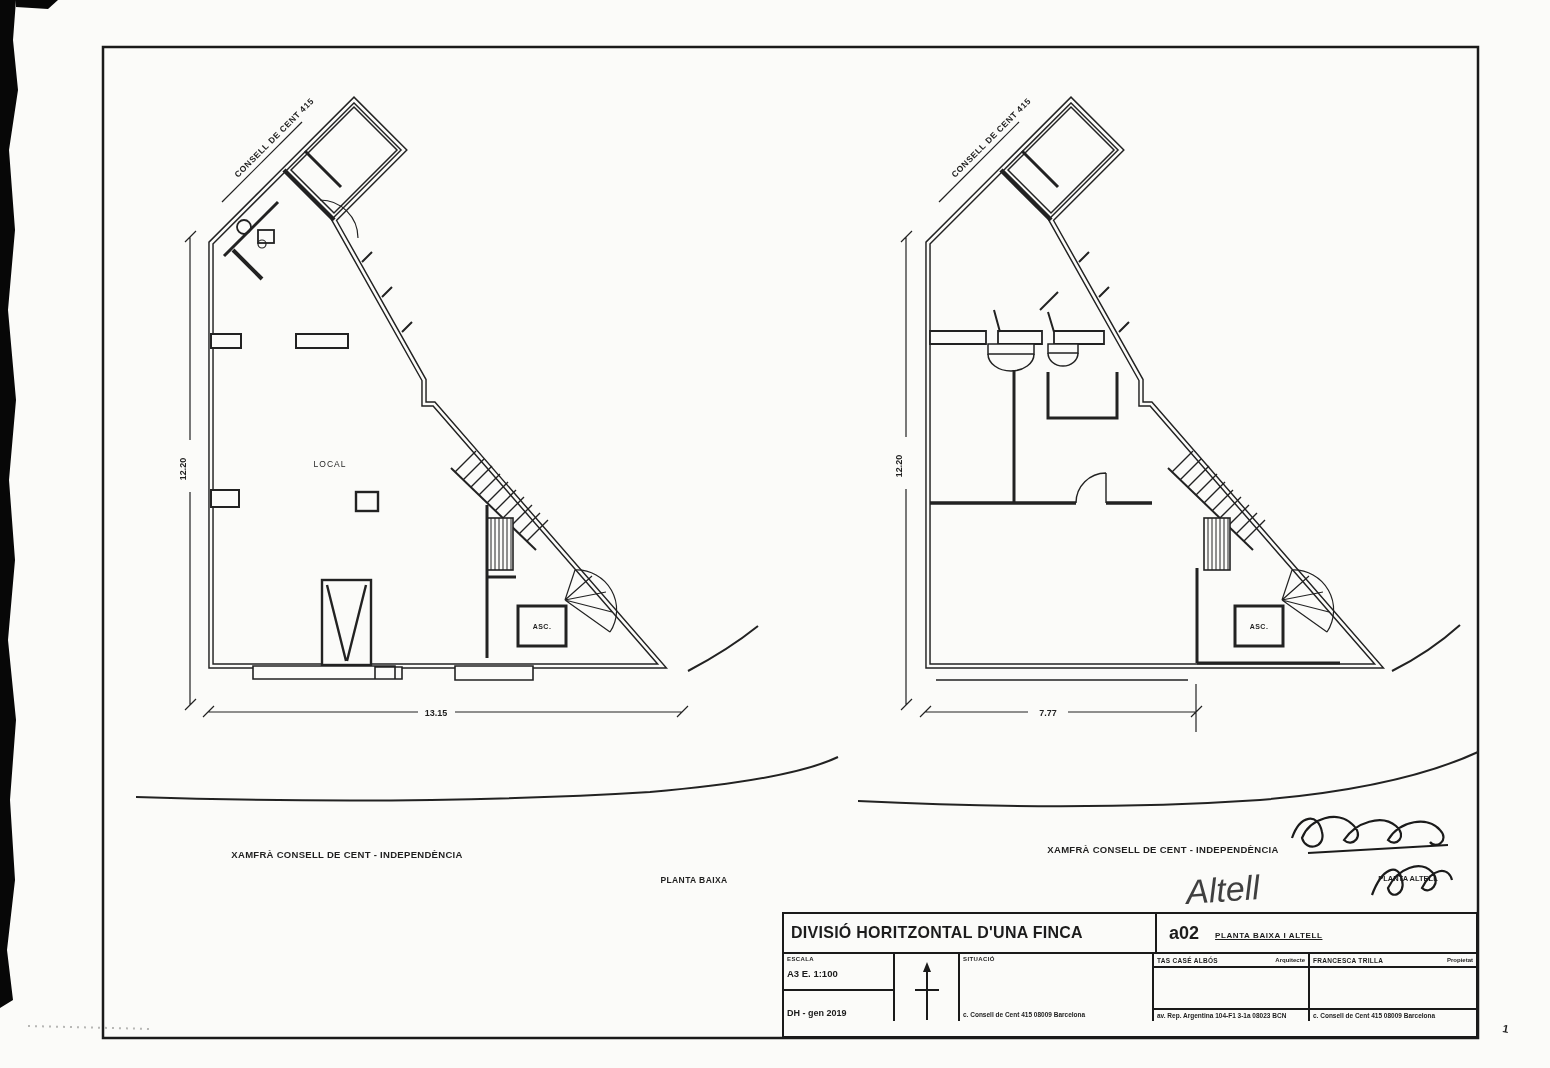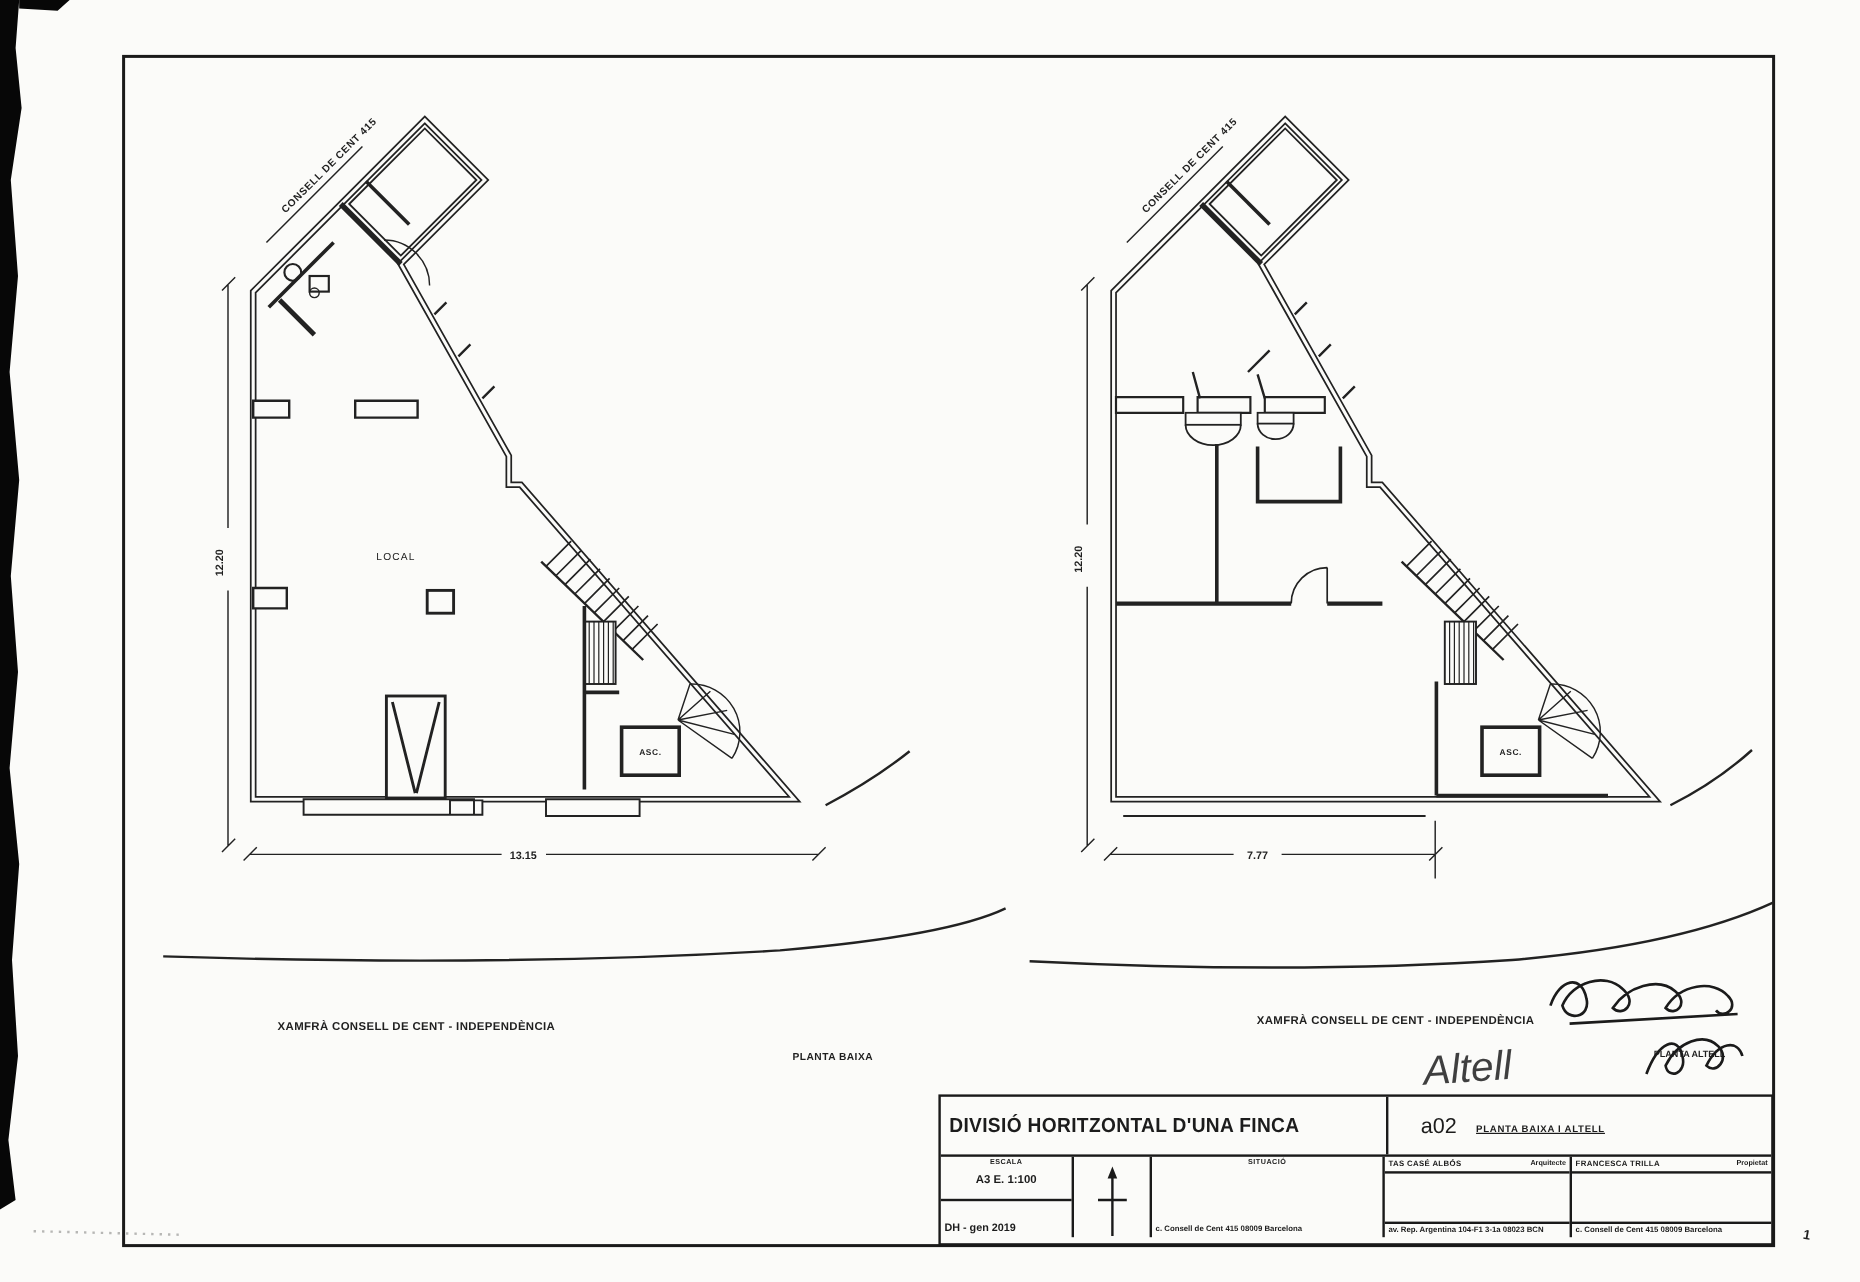--- a/index.html
+++ b/index.html
@@ -3,27 +3,27 @@
 <meta charset="utf-8">
 <style>
   html,body{margin:0;padding:0;background:#e8e8e6;}
   .page{position:relative;width:1550px;height:1068px;background:#fbfbf9;overflow:hidden;
         font-family:"Liberation Sans",sans-serif;color:#1c1c1c;}
   .page svg{position:absolute;left:0;top:0;}
   svg text{fill:#1f1f1f;font-family:"Liberation Sans",sans-serif;}
   .tb{position:absolute;left:782px;top:912px;width:696px;height:126px;border:2px solid #1a1a1a;
       box-sizing:border-box;background:rgba(251,251,249,0.0);}
   .tb,.tb *{box-sizing:border-box;}
-  .tb-row1{display:flex;height:50px;border-bottom:2px solid #1a1a1a;gap:15px;}
+  .tb-row1{display:flex;height:40px;border-bottom:2px solid #1a1a1a;}
   .tb-c-title{width:373px;border-right:2px solid #1a1a1a;display:flex;align-items:center;padding-left:7px;}
   .tb-title{font-size:17px;font-weight:bold;letter-spacing:.3px;white-space:nowrap;display:inline-block;transform:scaleX(.94);transform-origin:left center;}
   .tb-c-code{flex:1;display:flex;align-items:center;padding-left:12px;}
-  .tb-code{font-size:18px;font-weight:normal;}
+  .tb-code{font-size:18px;font-weight:bold;}
   .tb-sheetname{font-size:8px;font-weight:bold;letter-spacing:.6px;margin-left:16px;margin-top:4px;text-decoration:underline;}
-  .tb-row2{display:flex;height:67px;text-align:center;}
+  .tb-row2{display:flex;height:67px;}
   .tb-colA{width:111px;border-right:2px solid #1a1a1a;display:flex;flex-direction:column;}
   .tb-colA-top{flex:1;border-bottom:2px solid #1a1a1a;padding:2px 3px;}
   .tb-colA-bot{height:30px;display:flex;align-items:flex-end;padding:0 3px 3px 3px;}
   .tb-colB{width:65px;border-right:2px solid #1a1a1a;position:relative;}
   .tb-colC{flex:1;position:relative;padding:2px 3px;}
   .tb-colD{width:156px;border-left:2px solid #1a1a1a;display:flex;flex-direction:column;}
   .tb-colE{width:168px;border-left:2px solid #1a1a1a;display:flex;flex-direction:column;}
   .tb-head{height:14px;border-bottom:2px solid #1a1a1a;display:flex;justify-content:space-between;
            align-items:center;padding:0 3px;}
   .tb-name{font-size:6.5px;font-weight:bold;letter-spacing:.3px;}

